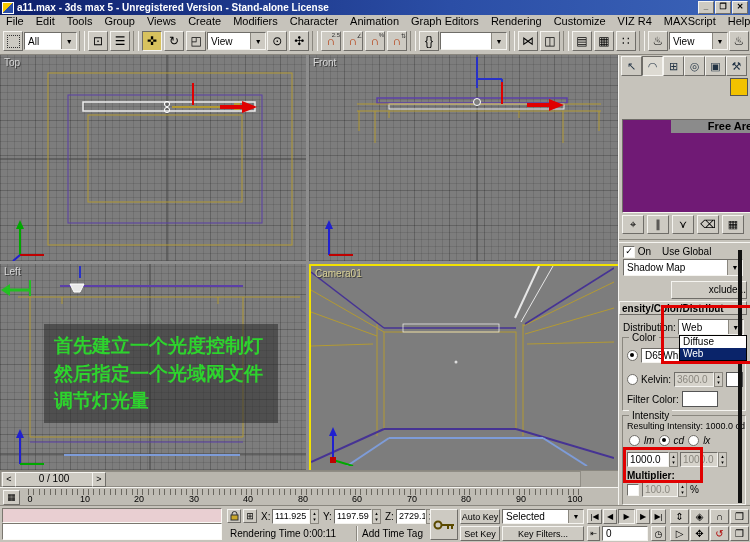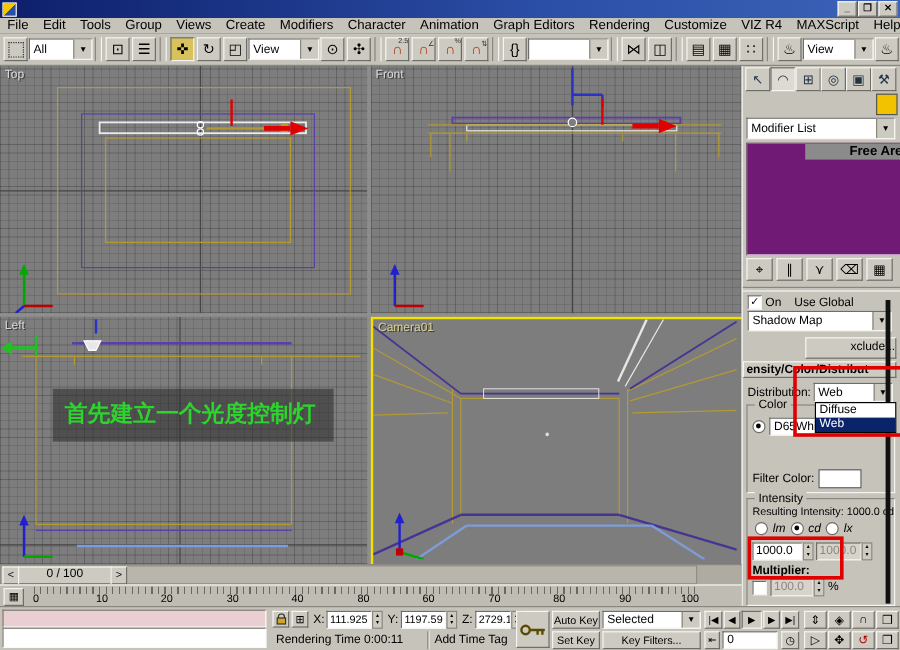--- a/index.html
+++ b/index.html
@@ -125,20 +125,21 @@
   #sbsep1{position:absolute;left:356px;top:20px;height:15px;border-left:1px solid #8a877f;border-right:1px solid #f5f4f0;}
   .pb{font-size:8px;}
   
   .navbtn{width:19px;height:15px;font-size:10px;}
 </style>
 </head>
 <body>
 
 <div id="titlebar">
   <div id="appicon"></div>
+  <span>a11.max - 3ds max 5 - Unregistered Version - Stand-alone License</span>
   <div class="wbtns">
     <div class="wbtn">_</div>
     <div class="wbtn">❐</div>
     <div class="wbtn">✕</div>
   </div>
 </div>
 
 <div id="menubar">
   <span class="menu-item">File</span>
   <span class="menu-item">Edit</span>
@@ -287,20 +288,22 @@
       <path d="M70,20 L84,20 L80,28 L74,28 Z" fill="#e8e8e8" stroke="#fff"></path>
       <line x1="30" y1="16" x2="30" y2="32" stroke="#22c022" stroke-width="2"></line>
       <line x1="8" y1="26" x2="30" y2="26" stroke="#22c022" stroke-width="3"></line>
       <polygon points="10,20 10,32 1,26" fill="#22c022"></polygon>
       <line x1="20" y1="200" x2="20" y2="172" stroke="#2020d0" stroke-width="2"></line>
       <polygon points="16,174 24,174 20,165" fill="#2020d0"></polygon>
       <line x1="20" y1="200" x2="44" y2="200" stroke="#00a800" stroke-width="2"></line>
     </svg>
     <div id="notebox">
       <div class="note-line">首先建立一个光度控制灯</div>
+      <div class="note-line">然后指定一个光域网文件</div>
+      <div class="note-line">调节灯光量</div>
     </div>
   </div>
 
   <div class="vp" id="vp-camera">
     <span class="vp-label">Camera01</span>
     <svg class="scene" width="303" height="200">
       <rect x="73" y="66" width="132" height="97" fill="none" stroke="#b39a33"></rect>
       <line x1="66" y1="58" x2="66" y2="170" stroke="#b39a33"></line>
       <line x1="212" y1="58" x2="212" y2="170" stroke="#b39a33"></line>
       <line x1="0" y1="24" x2="73" y2="66" stroke="#b39a33"></line>
@@ -345,24 +348,20 @@
         <span>◎</span>
       </div>
     <div class="cp-tab">
         <span>▣</span>
       </div>
     <div class="cp-tab">
         <span>⚒</span>
       </div>
   </div>
   <div id="objswatch" style="background-color: rgb(242, 194, 0);"></div>
-  <div id="modlist" class="dropdown">
-    <span class="dd-text">Modifier List</span>
-    <span class="dd-btn">▼</span>
-  </div>
   <div id="stackbox">
     <div class="stack-row">Free Area</div>
   </div>
   <div class="cp-stacktools">
     <div class="spbtn">⌖</div>
     <div class="spbtn">∥</div>
     <div class="spbtn">⋎</div>
     <div class="spbtn">⌫</div>
     <div class="spbtn">▦</div>
   </div>
@@ -393,20 +392,32 @@
   </div>
 
   <div class="groupbox" id="gbcolor">
     <span class="gb-legend">Color</span>
     <div class="cprow" style="left:4px;top:10px;">
       <span class="rad on"></span>
       <div class="dropdown" style="width:96px;height:15px;">
         <span class="dd-text">D65White</span>
         <span class="dd-btn">▼</span>
       </div>
+    </div>
+    <div class="cprow" style="left:4px;top:34px;">
+      <span class="rad"></span>
+      <span>Kelvin:</span>
+      <span class="spin gray">
+        <span class="sval" style="width:40px;">3600.0</span>
+        <span class="sarr">
+            <span>▴</span>
+            <span>▾</span>
+          </span>
+      </span>
+      <span class="swatch" style="width:15px;height:13px;"></span>
     </div>
     <div class="cprow" style="left:4px;top:53px;">
       <span>Filter Color:</span>
       <span class="swatch" style="width:34px;height:14px;"></span>
     </div>
   </div>
 
   <div class="groupbox" id="gbint">
     <span class="gb-legend">Intensity</span>
     <div class="cprow" style="left:4px;top:5px;font-size:9px;">

